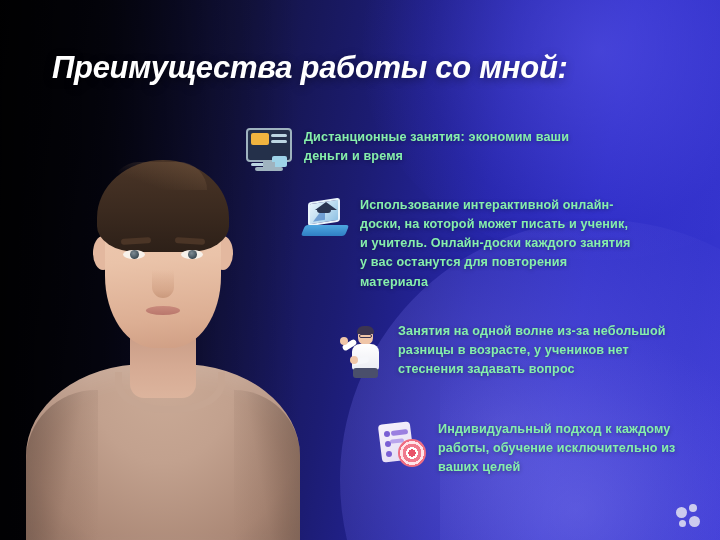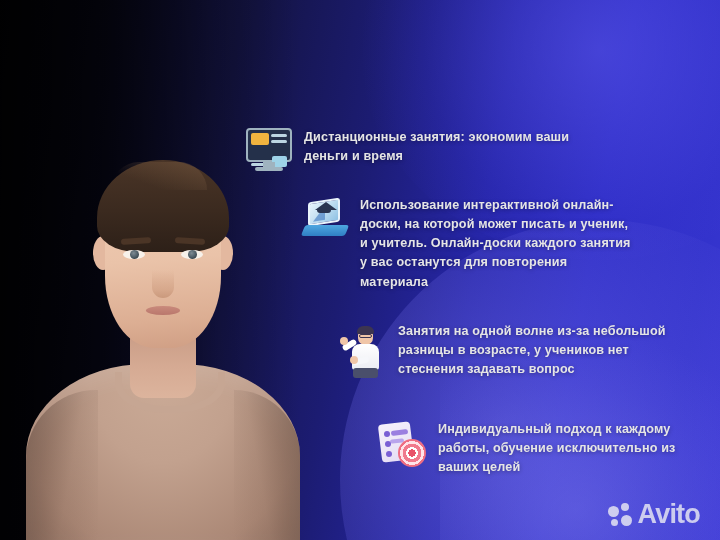--- a/index.html
+++ b/index.html
@@ -217,21 +217,21 @@
     position: absolute;
     display: flex;
     align-items: flex-start;
     gap: 12px;
   }
   .feature-icon {
     flex: 0 0 auto;
     position: relative;
   }
   .feature-text {
-    color: #e5e5e5;
+    color: #86efac;
     font-weight: bold;
     font-size: 12.6px;
     line-height: 1.52;
     letter-spacing: 0.15px;
     text-shadow: 0 1px 4px rgba(0,0,0,0.35);
   }
 
   .f1 { left: 246px; top: 128px; width: 330px; }
   .f2 { left: 302px; top: 196px; width: 330px; }
   .f3 { left: 342px; top: 322px; width: 330px; }
@@ -442,20 +442,21 @@
 <body>
 
 <div class="poster">
 
   <div class="bg-base"></div>
   <div class="bg-glow-tr"></div>
   <div class="bg-swoosh"></div>
   <div class="bg-swoosh2"></div>
   <div class="bg-vignette-left"></div>
 
+  <div class="title">Преимущества работы со мной:</div>
 
   <div class="photo">
     <div class="ph-shirt"></div>
     <div class="ph-neck"></div>
     <div class="ph-collar"></div>
     <div class="ph-ear-l"></div>
     <div class="ph-ear-r"></div>
     <div class="ph-face"></div>
     <div class="ph-hair"></div>
     <div class="ph-brow-l"></div>
@@ -519,16 +520,15 @@
     <div class="feature-text">Индивидуальный подход к каждому работы, обучение исключительно из ваших целей</div>
   </div>
 
   <div class="avito">
     <div class="avito-mark">
       <i class="d1"></i>
         <i class="d2"></i>
         <i class="d3"></i>
         <i class="d4"></i>
     </div>
-    <div class="avito-word">Avito</div>
   </div>
 
 </div>
 
 </body></html>

